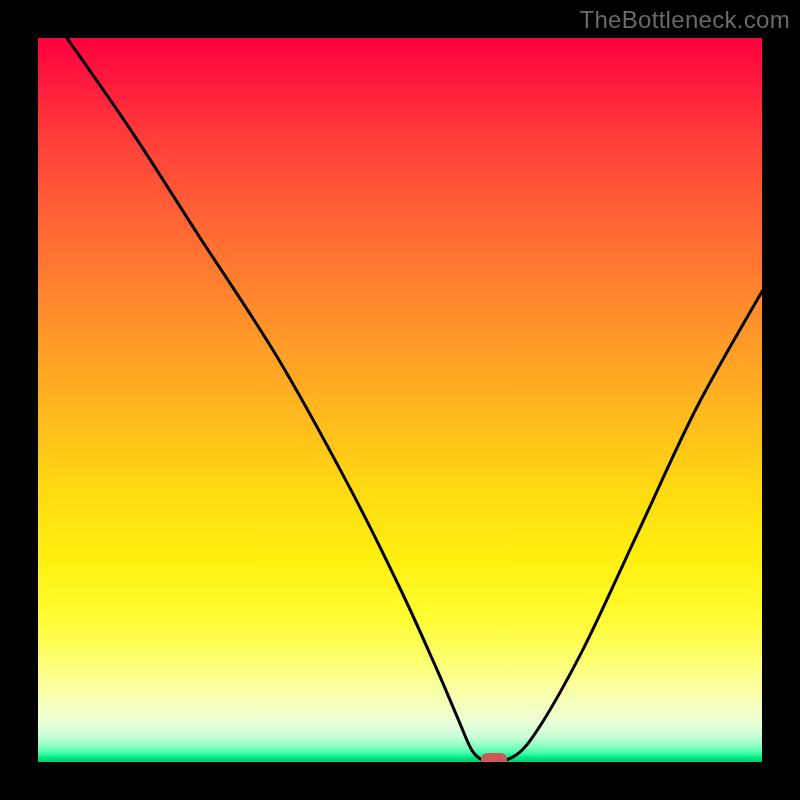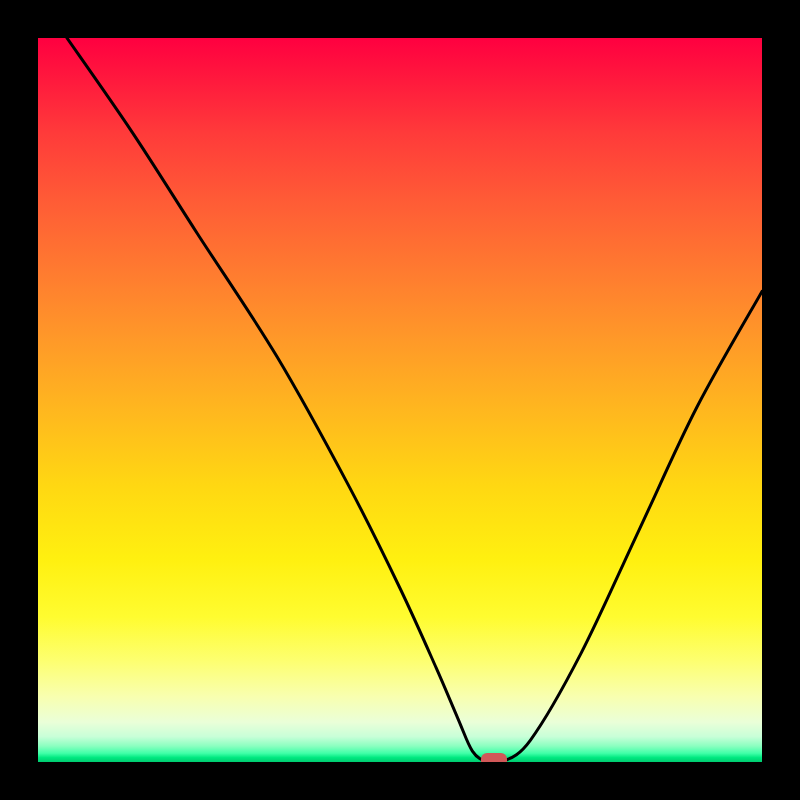--- a/index.html
+++ b/index.html
@@ -76,13 +76,14 @@
 </head>
 <body>
 
 <div class="frame">
   <div class="plot">
     <svg class="curve" viewBox="0 0 724 724" preserveAspectRatio="none">
       <path id="curve-path" d="M 28.96 0 C 39.82 15.686666666666667 72.4 61.54 94.12 94.12 C 115.84 126.70000000000002 135.14666666666668 158.07333333333335 159.28 195.48000000000002 C 183.41333333333333 232.88666666666668 213.58 276.3266666666666 238.92000000000002 318.55999999999995 C 264.26 360.7933333333333 290.8066666666667 410.26666666666665 311.32 448.88 C 331.8333333333333 487.49333333333334 347.52 520.0733333333334 362 550.24 C 376.48 580.4066666666666 388.54666666666674 608.16 398.20000000000005 629.88 C 407.85333333333335 651.6 413.88666666666666 666.6833333333333 419.91999999999996 680.56 C 425.95333333333326 694.4366666666666 429.5733333333333 705.9 434.4 713.14 C 439.22666666666663 720.38 444.05333333333334 722.19 448.88 724 C 453.70666666666665 725.81 456.12 727.62 463.36 724 C 470.6 720.38 479.04666666666674 720.38 492.32000000000005 702.28 C 505.59333333333336 684.18 524.9 650.3933333333333 543 615.4 C 561.1 580.4066666666666 581.6133333333332 533.3466666666667 600.92 492.32 C 620.2266666666667 451.29333333333335 638.3266666666667 409.06 658.84 369.24 C 679.3533333333334 329.42 713.14 272.70666666666665 724 253.39999999999998" fill="none" stroke="#000" stroke-width="3" stroke-linecap="round" stroke-linejoin="round"></path>
     </svg>
     <div id="marker" class="marker" style="left: 456.12px; top: 722px;"></div>
   </div>
+  <div class="watermark">TheBottleneck.com</div>
 </div>
 
 </body></html>

